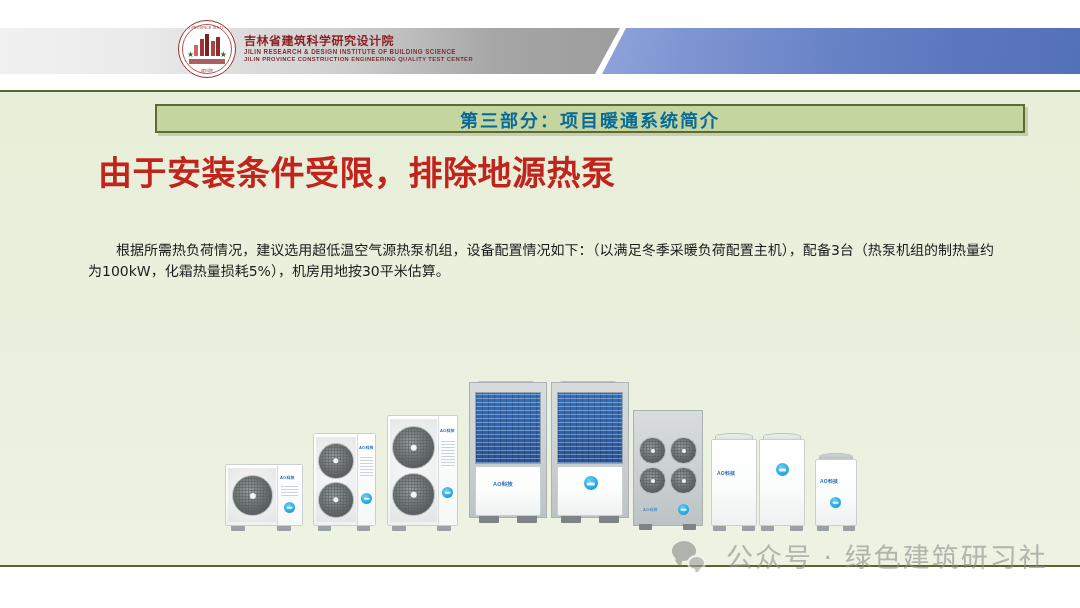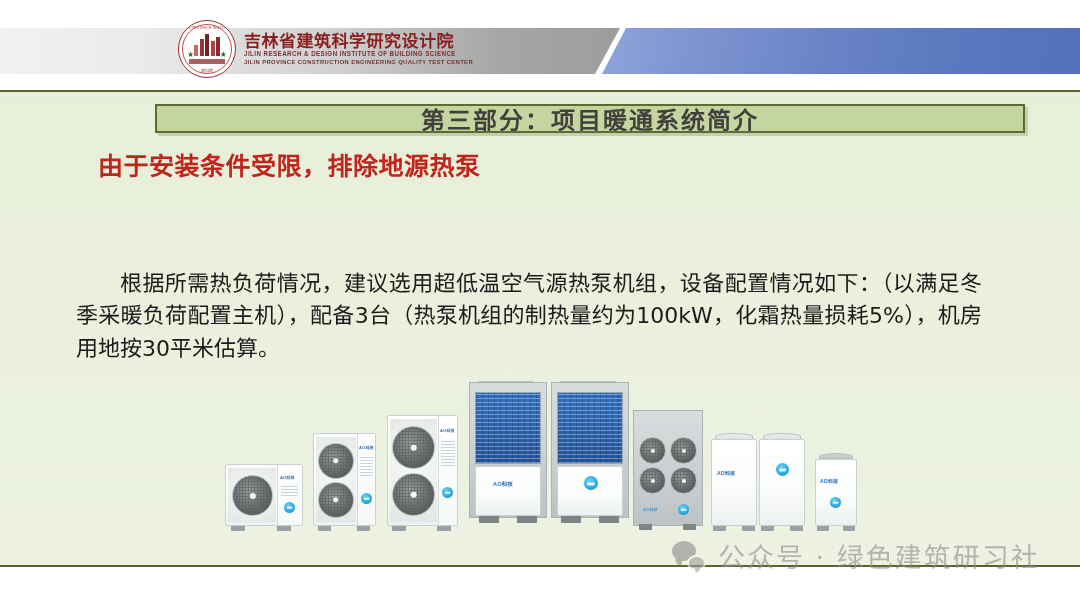--- a/index.html
+++ b/index.html
@@ -131,21 +131,21 @@
   #logo-emblem .arcbottom {
     position: absolute;
     left: 0; right: 0; bottom: 4px;
     text-align: center;
     font-size: 4px;
     color: #9c2a2a;
     white-space: nowrap;
   }
   #logo-text { display: flex; flex-direction: column; justify-content: center; }
   .logo-cn-1 {
-    font-size: 17px;
+    font-size: 12px;
     font-weight: 700;
     color: #8a1f1f;
     letter-spacing: .5px;
     line-height: 1.08;
     white-space: nowrap;
     font-family: "DejaVu Sans", sans-serif;
   }
   .logo-en-1 {
     font-size: 6.2px;
     font-weight: 700;
@@ -195,54 +195,53 @@
     height: 29px;
     background: #c5d5a0;
     border: 2px solid #5e6b30;
     box-sizing: border-box;
     box-shadow: 3px 3px 0 rgba(120,128,90,.30);
     display: flex;
     align-items: center;
     justify-content: center;
   }
   #section-title-text {
-    color: #404040;
-    font-size: 24px;
+    color: #0369a1;
+    font-size: 18px;
     font-weight: 700;
     letter-spacing: 2px;
     text-shadow: 0 0 1px rgba(210,215,120,.9);
     white-space: nowrap;
     font-family: "DejaVu Sans", sans-serif;
   }
 
   
   #red-heading {
     position: absolute;
     left: 98px; top: 58px;
     width: 880px;
     color: #c0241c;
-    font-size: 25px;
+    font-size: 34px;
     font-weight: 700;
     line-height: 1.38;
     letter-spacing: .5px;
     font-family: "DejaVu Sans", sans-serif;
   }
   #red-heading .line { display: block; white-space: nowrap; }
 
   
   #body-text {
     position: absolute;
-    left: 76px; top: 148px;
+    left: 88px; top: 148px;
     width: 906px;
     color: #1b1b1b;
-    font-size: 22px;
+    font-size: 14px;
     line-height: 1.47;
     text-align: justify;
     font-family: "DejaVu Sans", sans-serif;
-    margin-top: 28px;
   }
   #body-text p {
     margin: 0 0 1px 0;
     text-indent: 2em;
   }
 
   
   #equipment-row {
     position: absolute;
     left: 225px; top: 272px;
@@ -342,21 +341,21 @@
     background: repeating-linear-gradient(0deg,#9fb4c4 0 1px, rgba(255,255,255,0) 1px 3px);
     opacity: .55;
   }
 
   
   #watermark {
     position: absolute;
     left: 672px; top: 536px;
     display: flex;
     align-items: center;
-    gap: 12px;
+    gap: 20px;
     opacity: .62;
   }
   #wechat-icon {
     width: 34px; height: 30px;
     position: relative;
     flex: none;
   }
   #wechat-icon .b1 {
     position: absolute;
     left: 0; top: 0;

